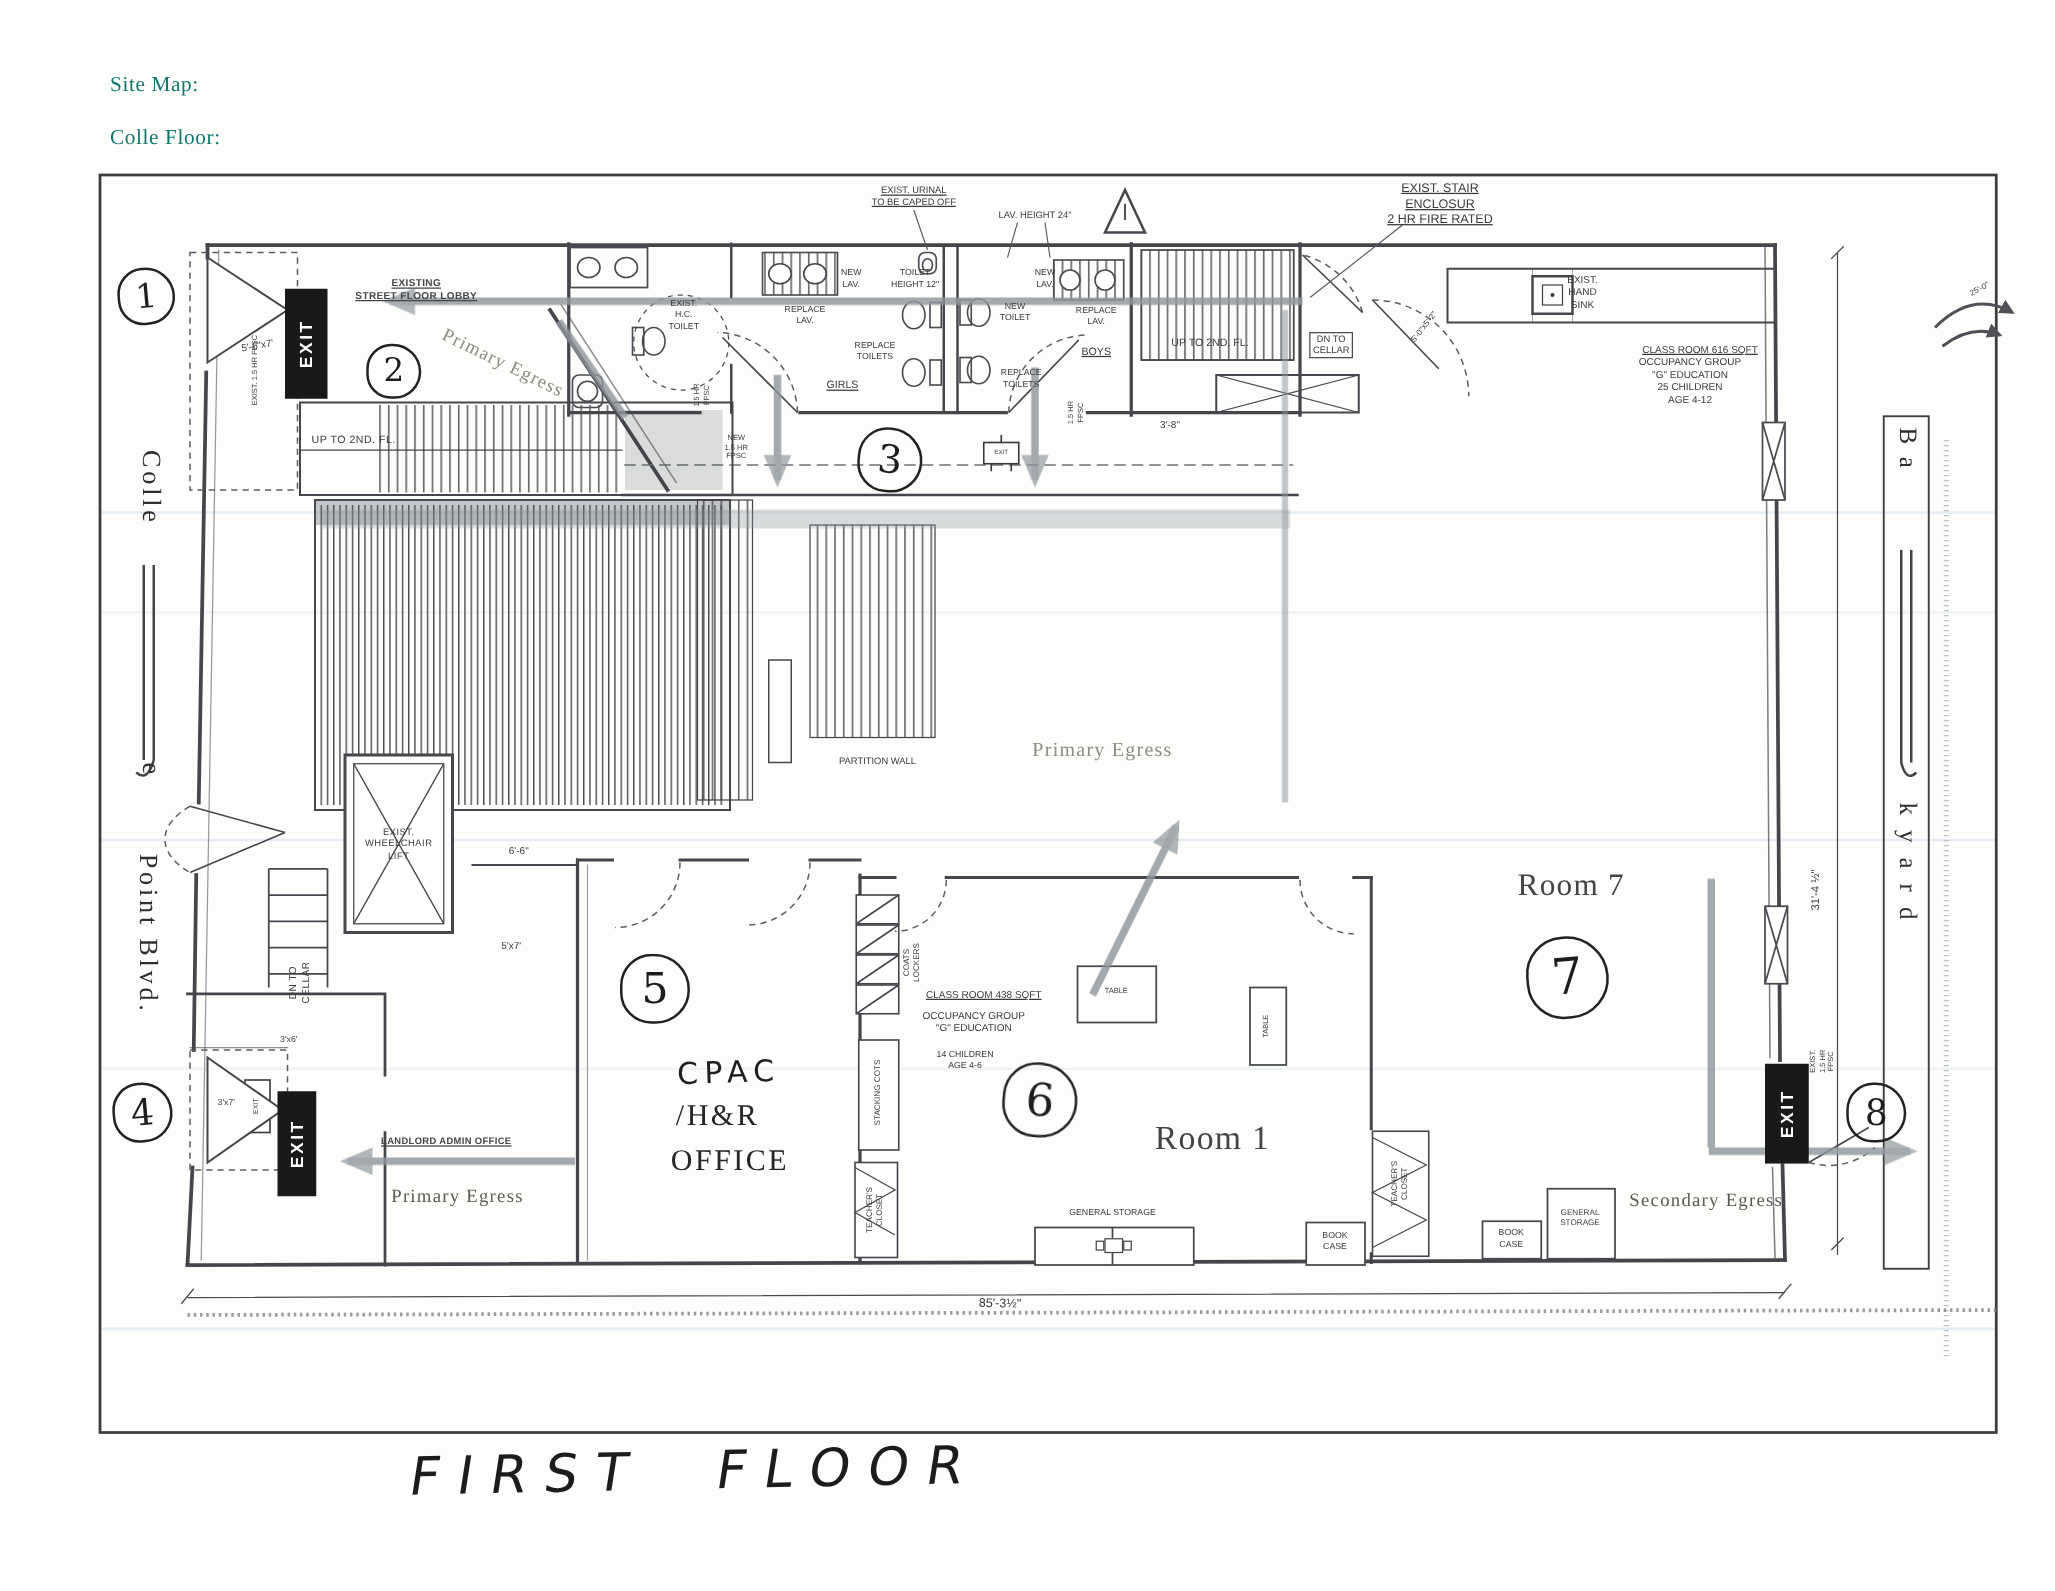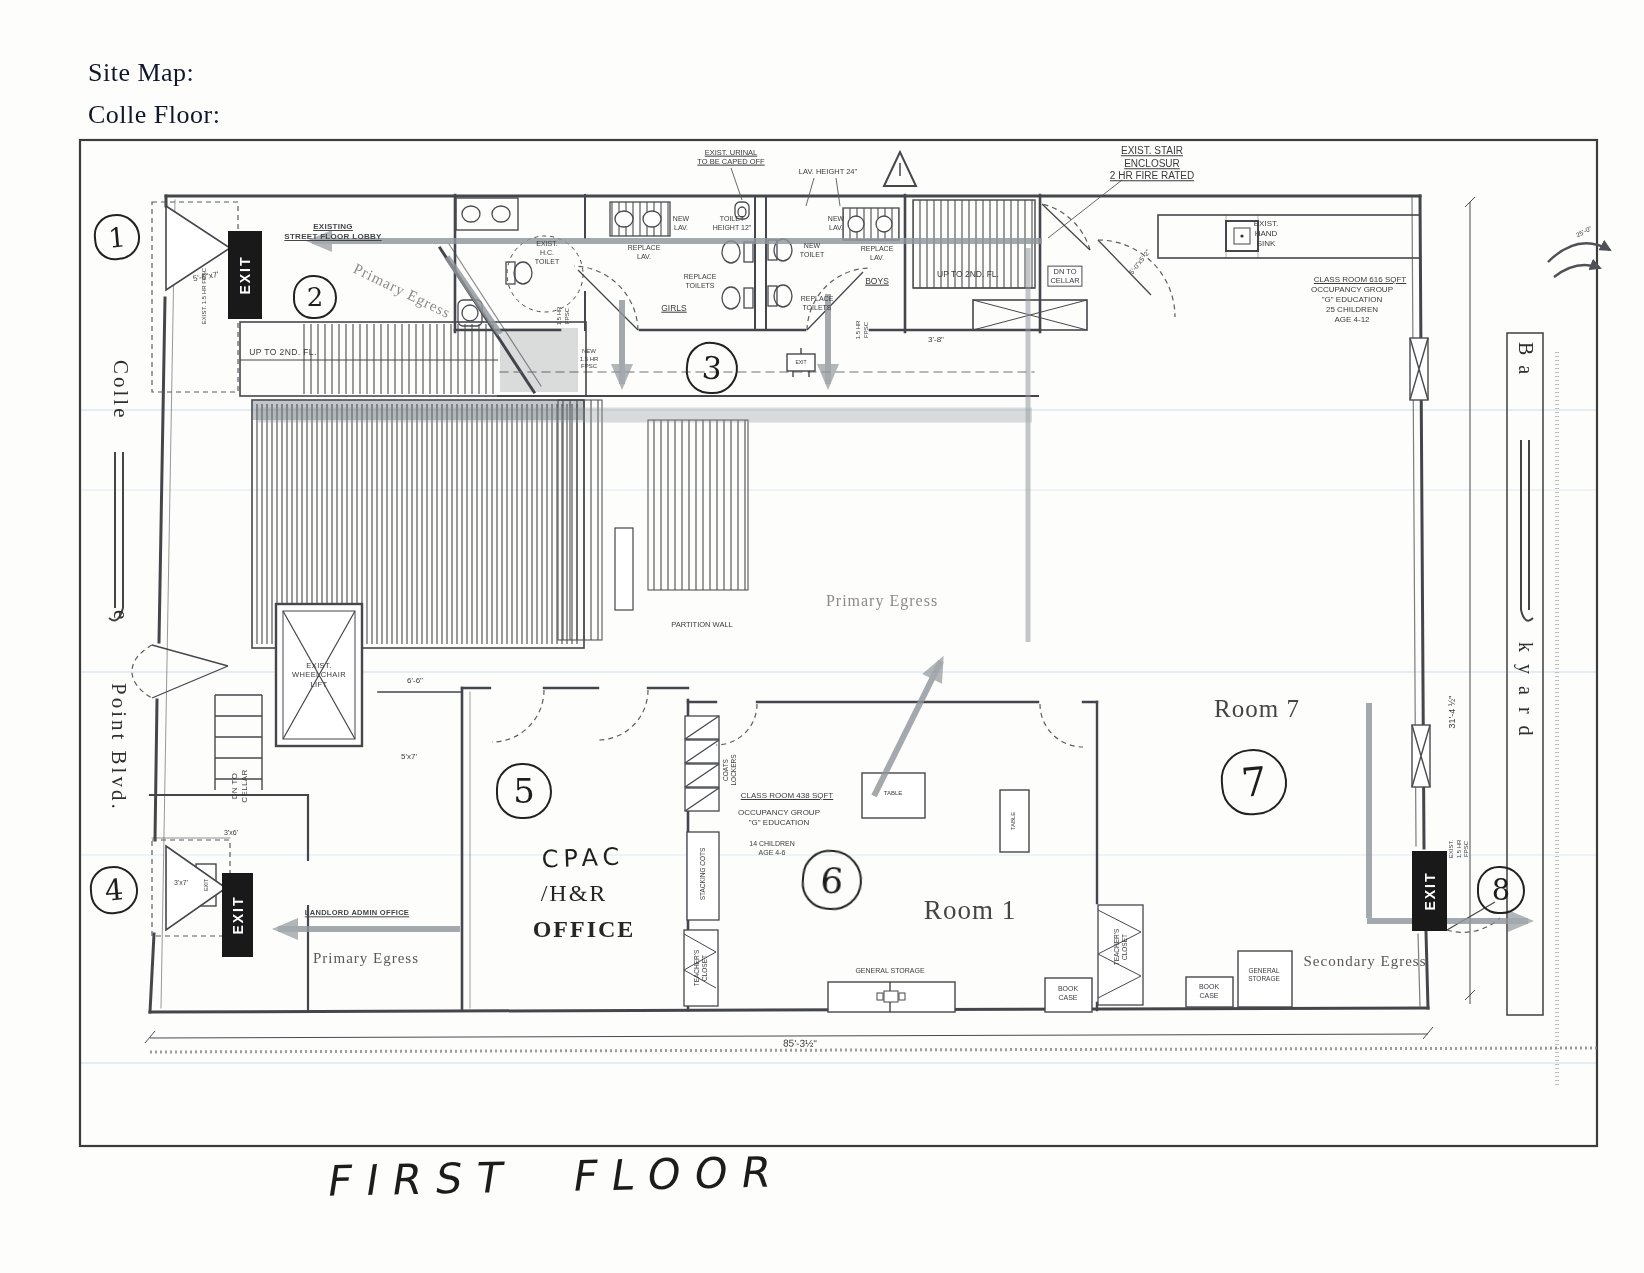--- a/index.html
+++ b/index.html
@@ -1,18 +1,18 @@
 <!DOCTYPE html>
 <html><head>
 <meta charset="utf-8">
 <style>
   html,body{margin:0;padding:0;background:#fff;}
   #canvas{position:relative;width:1644px;height:1273px;background:#fdfdfc;overflow:hidden;
           font-family:"Liberation Sans",sans-serif;}
-  .h1,.h2{position:absolute;left:88px;font-family:"Liberation Serif",serif;font-size:26px;color:#0f172a;letter-spacing:.5px;}
+  .h1,.h2{position:absolute;left:88px;font-family:"Liberation Serif",serif;font-size:17px;color:#0f766e;letter-spacing:.5px;}
   .h1{top:58px}.h2{top:100px}
   .caption{position:absolute;left:328px;top:1152px;font-family:"DejaVu Sans",sans-serif;font-size:42px;
            letter-spacing:14px;word-spacing:30px;color:#1c1c1c;transform:rotate(-1.2deg) skewX(-10deg);}
   svg{position:absolute;left:0;top:0;z-index:1;}
   .lbl{position:absolute;z-index:3;font-family:"Liberation Sans",sans-serif;color:#3a3b3e;
        white-space:pre-line;text-align:center;line-height:1.25;transform-origin:center;}
   .u{text-decoration:underline;}
   .ulab{font-weight:bold;color:#44464a;text-decoration:underline;letter-spacing:.3px;}
   .box{border:1px solid #4a4a4a;padding:0 2px;background:rgba(255,255,255,.85);}
   .egress{font-family:"Liberation Serif",serif;color:#8e8b86;letter-spacing:1px;}
@@ -326,21 +326,21 @@
 2 HR FIRE RATED</div>
       <div class="lbl" style="left: 1140px; top: 262px; font-size: 6.5px; transform: translate(-50%, -50%) rotate(-52deg);">5'-0"x5'-2"</div>
       <div class="lbl" style="left: 1266px; top: 234px; font-size: 8px; transform: translate(-50%, -50%) rotate(0deg);">EXIST.
 HAND
 SINK</div>
       <div class="lbl u" style="left: 1360px; top: 280px; font-size: 8px; transform: translate(-50%, -50%) rotate(0deg);">CLASS ROOM 616 SQFT</div>
       <div class="lbl" style="left: 1352px; top: 305px; font-size: 8px; transform: translate(-50%, -50%) rotate(0deg);">OCCUPANCY GROUP
 "G" EDUCATION
 25 CHILDREN
 AGE 4-12</div>
-      <div class="lbl" style="left: 702px; top: 609px; font-size: 7.5px; transform: translate(-50%, -50%) rotate(0deg); margin-top: 16px;">PARTITION WALL</div>
+      <div class="lbl" style="left: 702px; top: 609px; font-size: 7.5px; transform: translate(-50%, -50%) rotate(0deg);">PARTITION WALL</div>
       <div class="lbl egress" style="left: 882px; top: 601px; font-size: 16px; transform: translate(-50%, -50%) rotate(0deg);">Primary Egress</div>
       <div class="lbl u" style="left: 787px; top: 796px; font-size: 8px; transform: translate(-50%, -50%) rotate(0deg);">CLASS ROOM 438 SQFT</div>
       <div class="lbl" style="left: 779px; top: 818px; font-size: 8px; transform: translate(-50%, -50%) rotate(0deg);">OCCUPANCY GROUP
 "G" EDUCATION</div>
       <div class="lbl" style="left: 772px; top: 849px; font-size: 7px; transform: translate(-50%, -50%) rotate(0deg);">14 CHILDREN
 AGE 4-6</div>
       <div class="lbl" style="left: 893px; top: 794px; font-size: 6px; transform: translate(-50%, -50%) rotate(0deg);">TABLE</div>
       <div class="lbl" style="left: 1014px; top: 821px; font-size: 6px; transform: translate(-50%, -50%) rotate(-90deg);">TABLE</div>
       <div class="lbl roomname" style="left: 970px; top: 911px; font-size: 27px; transform: translate(-50%, -50%) rotate(0deg);">Room 1</div>
       <div class="lbl roomname" style="left: 1257px; top: 709px; font-size: 25px; transform: translate(-50%, -50%) rotate(0deg);">Room 7</div>
@@ -364,21 +364,21 @@
       <div class="lbl" style="left: 231px; top: 833px; font-size: 7px; transform: translate(-50%, -50%) rotate(0deg);">3'x6'</div>
       <div class="lbl" style="left: 181px; top: 883px; font-size: 7px; transform: translate(-50%, -50%) rotate(0deg);">3'x7'</div>
       <div class="lbl" style="left: 1459px; top: 849px; font-size: 6px; transform: translate(-50%, -50%) rotate(-90deg);">EXIST.
 1.5 HR
 FPSC</div>
       <div class="lbl" style="left: 800px; top: 1044px; font-size: 10px; transform: translate(-50%, -50%) rotate(1deg);">85'-3½"</div>
       <div class="lbl" style="left: 1453px; top: 712px; font-size: 9px; transform: translate(-50%, -50%) rotate(-90deg);">31'-4 ½"</div>
       <div class="lbl" style="left: 1584px; top: 232px; font-size: 6.5px; transform: translate(-50%, -50%) rotate(-28deg);">25'-0"</div>
       <div class="lbl hand" style="left: 583px; top: 858px; font-size: 24px; transform: translate(-50%, -50%) rotate(-2deg);">CPAC</div>
       <div class="lbl serifbig" style="left: 574px; top: 893px; font-size: 24px; transform: translate(-50%, -50%) rotate(0deg);">/H&amp;R</div>
-      <div class="lbl serifbig" style="left: 584px; top: 929px; font-size: 24px; transform: translate(-50%, -50%) rotate(0deg); font-weight: bold;">OFFICE</div>
+      <div class="lbl serifbig" style="left: 584px; top: 929px; font-size: 24px; transform: translate(-50%, -50%) rotate(0deg);">OFFICE</div>
       <div class="lbl" style="left: 206px; top: 885px; font-size: 5.5px; transform: translate(-50%, -50%) rotate(-90deg);">EXIT</div>
       <div class="lbl" style="left: 801px; top: 362px; font-size: 5px; transform: translate(-50%, -50%) rotate(0deg);">EXIT</div>
     </div>
   <div id="markers">
       <div class="marker" style="left: 94px; top: 214px; height: 42px; width: 42px; font-size: 27px; transform: rotate(-5deg);">1</div>
       <div class="marker" style="left: 293px; top: 275px; height: 40px; width: 40px; font-size: 26px; transform: rotate(0deg);">2</div>
       <div class="marker" style="left: 686px; top: 342px; height: 48px; width: 48px; font-size: 31px; transform: rotate(5deg);">3</div>
       <div class="marker" style="left: 90px; top: 866px; height: 44px; width: 44px; font-size: 29px; transform: rotate(-5deg);">4</div>
       <div class="marker" style="left: 496px; top: 763px; height: 52px; width: 52px; font-size: 34px; transform: rotate(0deg);">5</div>
       <div class="marker" style="left: 802px; top: 850px; height: 56px; width: 56px; font-size: 36px; transform: rotate(5deg);">6</div>

